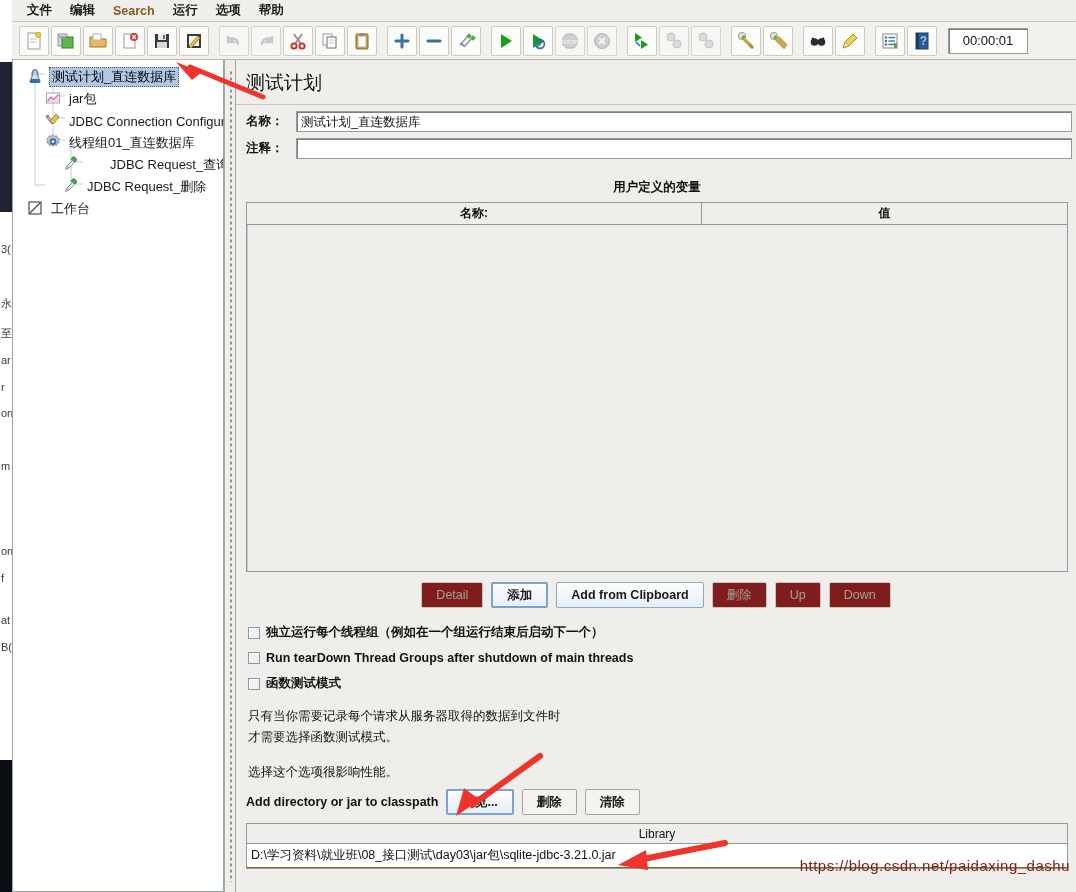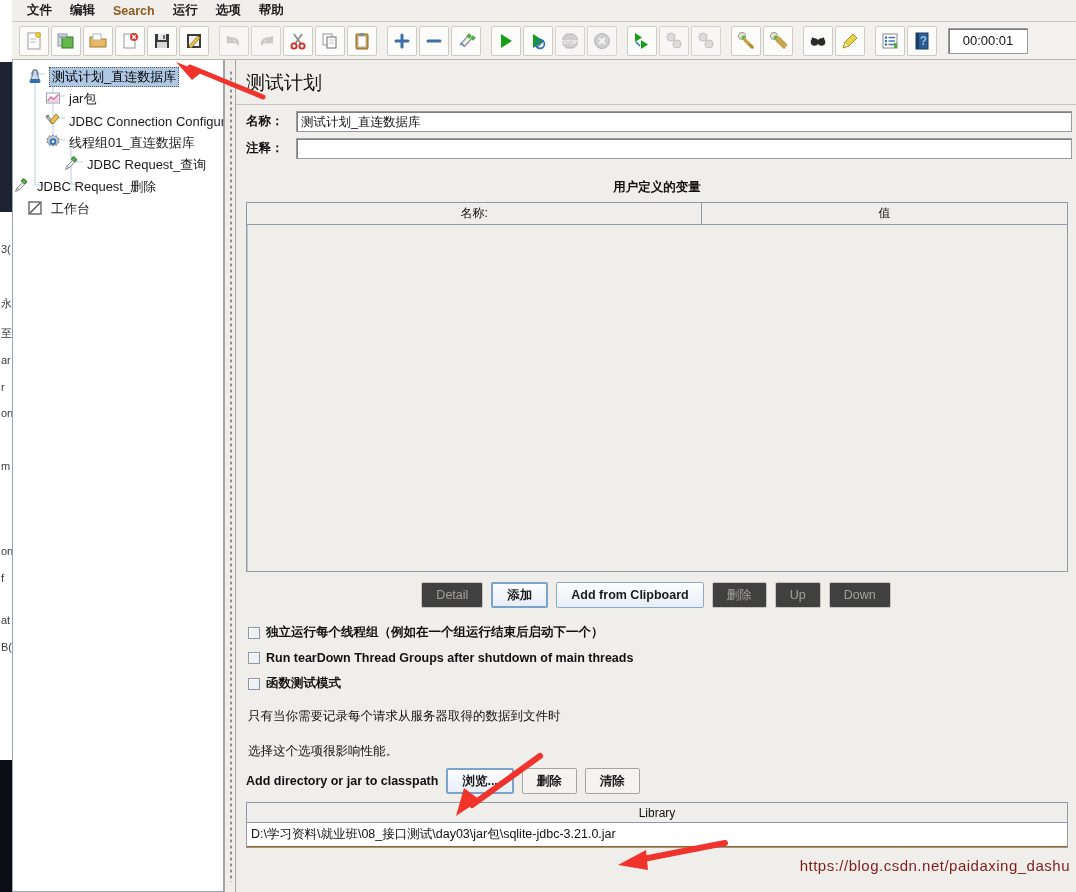--- a/index.html
+++ b/index.html
@@ -90,36 +90,36 @@
   .field-input {
     flex:1; height:21px; background:#ffffff; border:1px solid #9a9a9a;
     box-shadow: inset 1px 1px 0 #7f7f7f;
     font-size:12.5px; color:#111; padding:1px 4px; line-height:19px;
     font-family:"Liberation Sans",sans-serif; white-space:nowrap; overflow:hidden;
   }
 
   .udv-wrap { margin:6px 8px 0 10px; }
   .udv-title { text-align:center; font-size:12.5px; font-weight:bold; color:#111; padding:6px 0 6px 0; }
   .table-box { border:1px solid #8e9aa6; background:#ffffff; height:370px; position:relative; }
-  .table-head { display:flex; height:22px; background:#7f1d1d; }
+  .table-head { display:flex; height:22px; background:#7f1d1d;font-weight:bold; }
   .th {
     font-size:12px; color:#111; display:flex; align-items:center; justify-content:center;
     border-right:1px solid #8e9aa6; border-bottom:1px solid #8e9aa6; background:#efeeea;
   }
   .th:last-child { border-right:none; }
   .table-body { position:absolute; left:0; right:0; top:22px; bottom:0; background:#efeeea; border-left:1px solid #c9c7c2; }
 
   .btn-row { display:flex; justify-content:center; gap:8px; margin:10px 0 4px 0; }
   .btn {
     height:26px; padding:0 14px; border:1px solid #a5a5a0; background:#f4f3f0;
     border-radius:2px; font-size:12.5px; font-weight:bold; color:#1a1a1a;
     display:flex; align-items:center; justify-content:center; font-family:"Liberation Sans",sans-serif;
     white-space:nowrap;
   }
-  .btn.disabled { color:#a3a09b; background:#404040; border-color:#c6c4bf; font-weight:normal; }
+  .btn.disabled { color:#a3a09b; background:#7f1d1d; border-color:#c6c4bf; font-weight:normal; }
   .btn.focus { border:2px solid #7ba3cc; background:linear-gradient(#fdfdfd,#e6eef7); }
   .btn.primary { background:linear-gradient(#fdfdfd,#e6eef7); border:1px solid #8fa9c4; }
 
   .checks { padding:6px 0 0 12px; }
   .check-row { display:flex; align-items:center; margin:6px 0 10px 0; }
   .cbox {
     width:12px; height:12px; border:1px solid #8a97a5; background:#eef1f4; margin-right:6px; flex:0 0 12px;
     box-shadow: inset 1px 1px 0 #ffffff;
   }
   .check-label { font-size:12.5px; font-weight:bold; color:#111; font-family:"Liberation Sans",sans-serif; }
@@ -418,29 +418,29 @@
           <span class="tree-label">JDBC Connection Configura</span>
         </div>
         <div class="tree-row" style="padding-left: 32px;">
           <span class="tree-ico"><svg width="16" height="16" viewBox="0 0 16 16">
               <path d="M8 1 l1.6 1.4 2-0.6 0.6 2 2 1 -1 1.8 1 1.8 -2 1 -0.6 2 -2-0.6 -1.6 1.4 -1.6-1.4 -2 0.6 -0.6-2 -2-1 1-1.8 -1-1.8 2-1 0.6-2 2 0.6 z" fill="#c9ccd1" stroke="#888c93"></path>
               <circle cx="8" cy="7.6" r="3.4" fill="#2f6fb5"></circle>
               <circle cx="8" cy="7.6" r="1.5" fill="#e8f1fb"></circle>
             </svg></span>
           <span class="tree-label">线程组01_直连数据库</span>
         </div>
-        <div class="tree-row" style="padding-left: 50px;">
+        <div class="tree-row" style="padding-left: 50px; gap: 23px;">
           <span class="tree-ico"><svg width="16" height="16" viewBox="0 0 16 16">
               <rect x="9" y="1.5" width="4.5" height="3.4" rx="0.8" fill="#56b84a" stroke="#2f7a28" transform="rotate(45 11 3)"></rect>
               <path d="M9.5 4.5 L4 10 L2.5 13.5 L6 12 L11.5 6.5 z" fill="#e8e9ea" stroke="#8e9196"></path>
               <path d="M4 10 L6 12" stroke="#8e9196"></path>
             </svg></span>
           <span class="tree-label">JDBC Request_查询</span>
         </div>
-        <div class="tree-row" style="">
+        <div class="tree-row" style="padding-left: 50px;">
           <span class="tree-ico"><svg width="16" height="16" viewBox="0 0 16 16">
               <rect x="9" y="1.5" width="4.5" height="3.4" rx="0.8" fill="#56b84a" stroke="#2f7a28" transform="rotate(45 11 3)"></rect>
               <path d="M9.5 4.5 L4 10 L2.5 13.5 L6 12 L11.5 6.5 z" fill="#e8e9ea" stroke="#8e9196"></path>
               <path d="M4 10 L6 12" stroke="#8e9196"></path>
             </svg></span>
           <span class="tree-label">JDBC Request_删除</span>
         </div>
         <div class="tree-row" style="padding-left: 14px;">
           <span class="tree-ico"><svg width="16" height="16" viewBox="0 0 16 16">
               <rect x="2" y="2" width="12" height="12" fill="#fdfdfd" stroke="#4a4a4a" stroke-width="1.2"></rect>
@@ -501,20 +501,21 @@
           <span class="check-label">Run tearDown Thread Groups after shutdown of main threads</span>
         </div>
         <div class="check-row">
           <span class="cbox"></span>
           <span class="check-label">函数测试模式</span>
         </div>
       </div>
 
     <div class="note">
       <div>只有当你需要记录每个请求从服务器取得的数据到文件时</div>
+      <div>才需要选择函数测试模式。</div>
       <div class="gap"></div>
       <div>选择这个选项很影响性能。</div>
     </div>
 
     <div class="classpath-row">
       <div class="classpath-label">Add directory or jar to classpath</div>
       <div id="classpath-btns" style="display:flex; gap:8px;">
           <div class="btn focus">浏览...</div>
           <div class="btn">删除</div>
           <div class="btn">清除</div>

